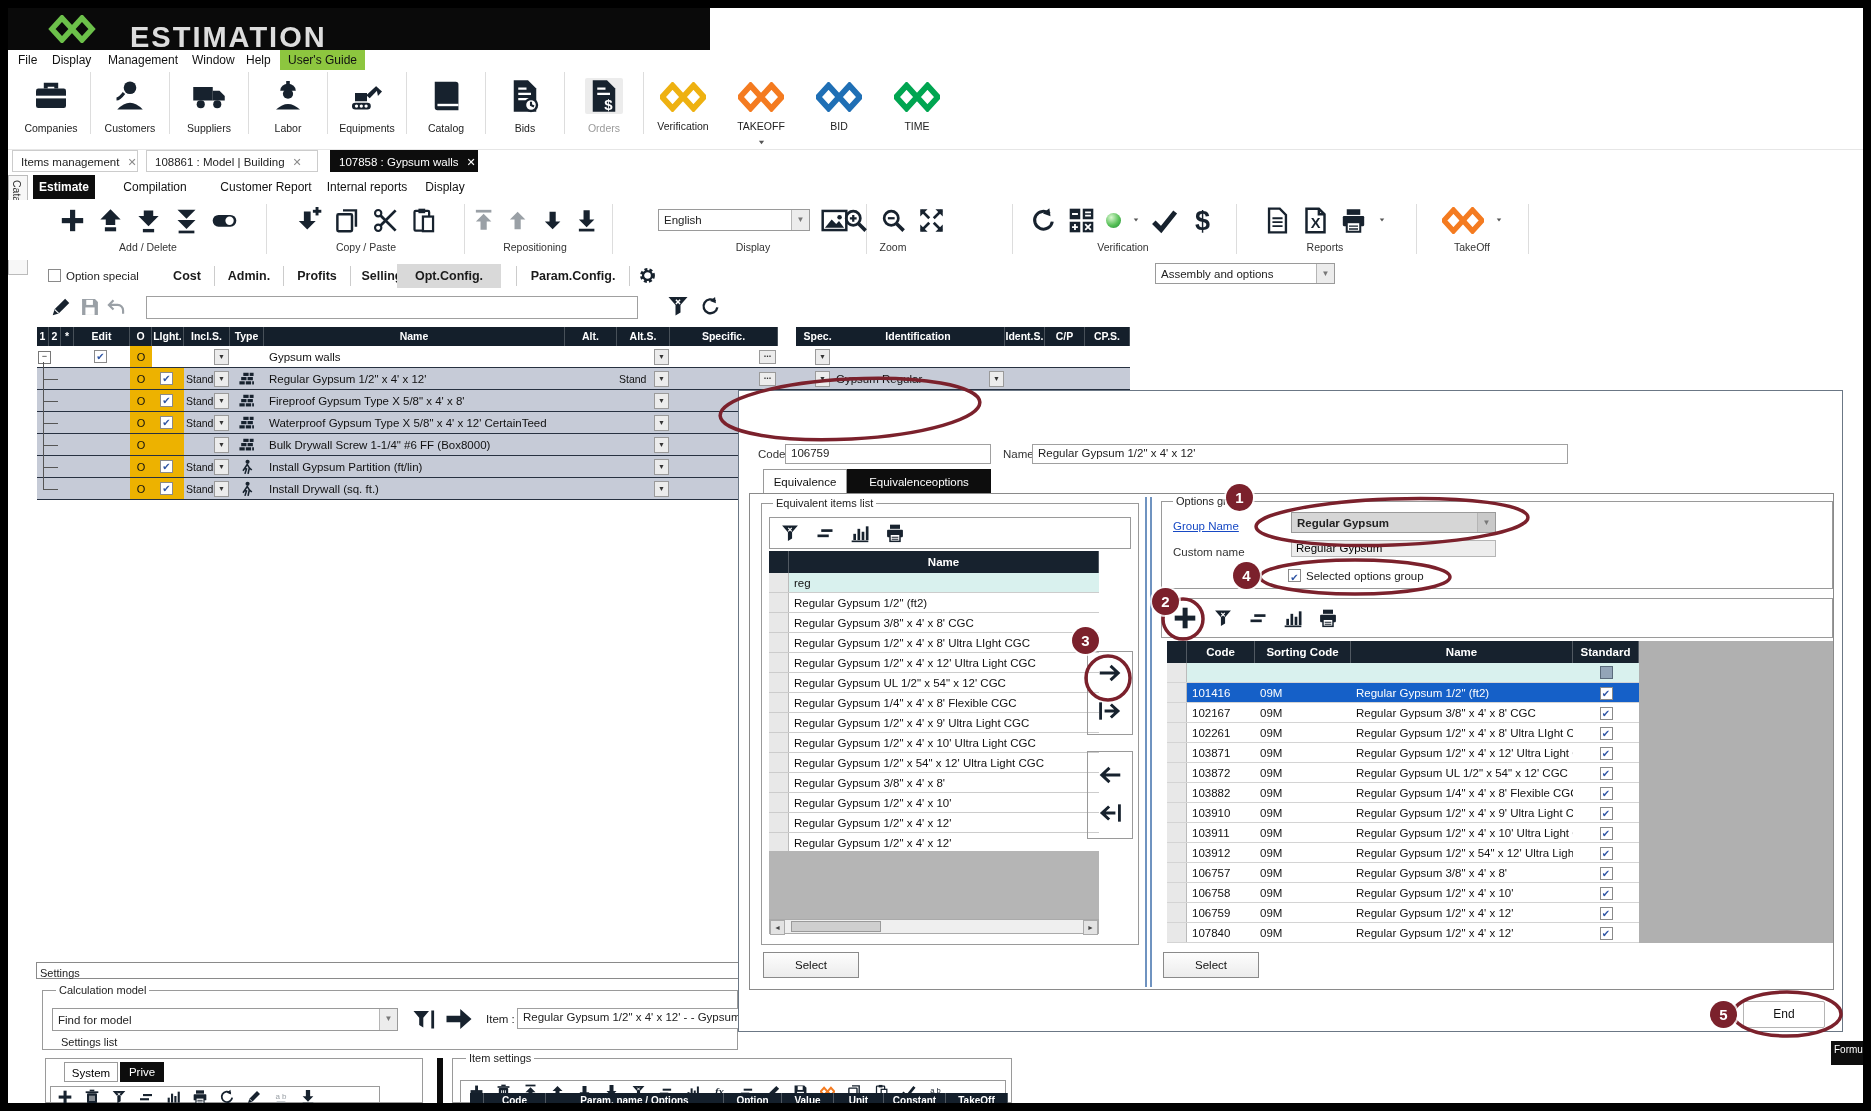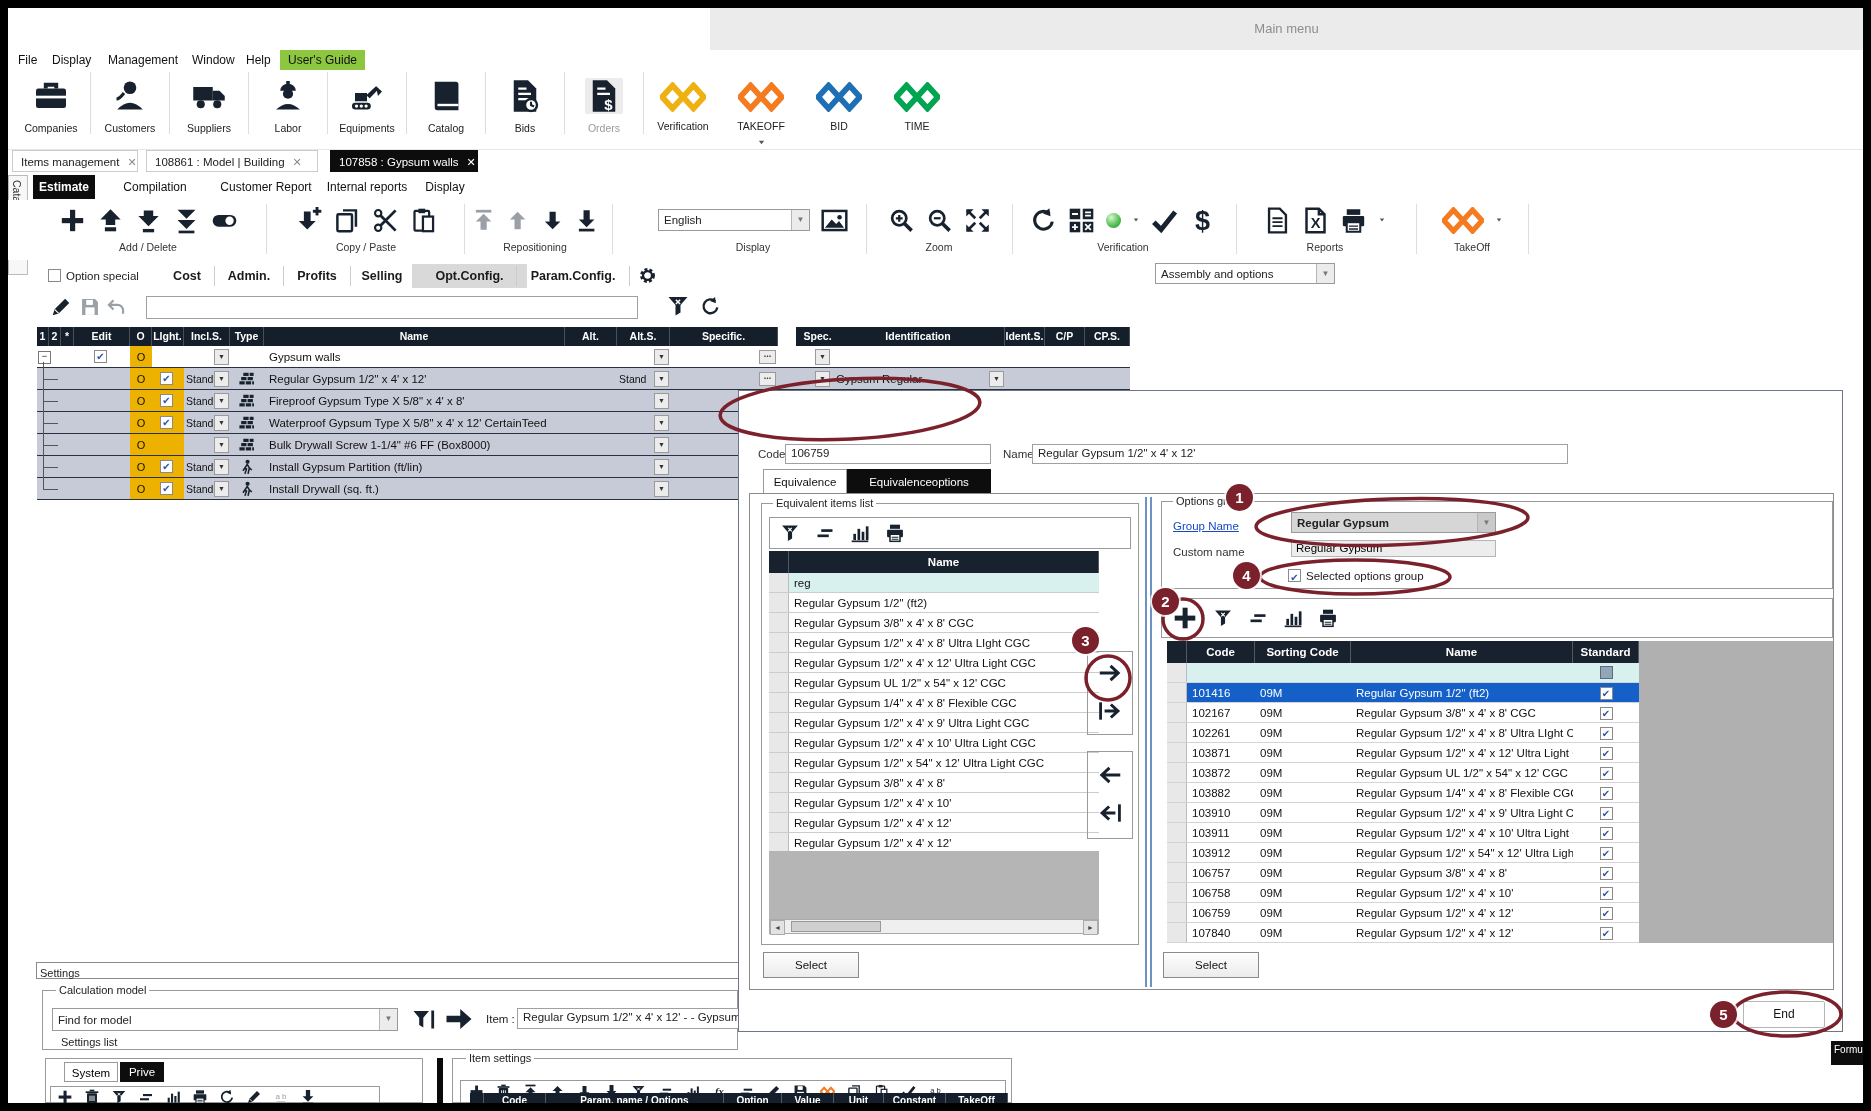--- a/index.html
+++ b/index.html
@@ -100,22 +100,28 @@
   .link{color:#1749c4;text-decoration:underline;font-size:11.5px;}
   .badge{position:absolute;width:27px;height:27px;border-radius:50%;background:#7b212c;color:#fff;font-size:15px;font-weight:bold;text-align:center;line-height:27px;z-index:31;box-shadow:0 0 0 2px rgba(255,255,255,.8);}
   .anno{position:absolute;left:0;top:0;width:1871px;height:1111px;z-index:30;pointer-events:none;}
   .scrbtn{position:absolute;top:0;width:15px;height:15px;background:#e3e3e3;border:1px solid #aaa;box-sizing:border-box;font-size:7px;color:#444;text-align:center;line-height:13px;}
 </style>
 </head>
 <body>
 
 <div class="screen">
 
-  <div class="abs titlebar-gray">
-    <div class="mainmenu">Main menu</div>
+  <div class="abs titlebar-black">
+    <span class="abs ic" style="left:20px;top:7px;width:88px;height:28px;color:#6cc04a">
+        <svg viewBox="0 0 44 28">
+          <path d="M12 3 L22 14 L12 25 L2 14 Z" fill="none" stroke="currentColor" stroke-width="5.5"></path>
+          <path d="M32 3 L42 14 L32 25 L22 14 Z" fill="none" stroke="currentColor" stroke-width="5.5"></path>
+        </svg>
+      </span>
+    <span class="abs logo-txt">ESTIMATION</span>
   </div>
 
   <div class="abs menubar">
     <span class="mitem" style="left:10px">File</span>
     <span class="mitem" style="left:44px">Display</span>
     <span class="mitem" style="left:100px">Management</span>
     <span class="mitem" style="left:184px">Window</span>
     <span class="mitem" style="left:238px">Help</span>
     <span class="mitem guide" style="left:272px">User's Guide</span>
   </div>
@@ -310,21 +316,21 @@
             <svg viewBox="0 0 24 24">
               <rect x="1.5" y="3.5" width="21" height="17" fill="none" stroke="currentColor" stroke-width="2.2"></rect>
               <circle cx="16.5" cy="9" r="2"></circle>
               <path d="M3.5 18.5 L9.5 11 L13.5 15.2 L16 12.5 L20.5 18.5 Z"></path>
             </svg>
           </span>
       </div>
       <div class="rlabel">Display</div>
     </div>
     <div class="rsep" style="left:858px"></div>
-    <div class="rgroup" style="left:862px;width:138px">
+    <div class="rgroup" style="left:816px;width:138px">
       <div class="ricons">
         <span class="ic i26">
             <svg viewBox="0 0 24 24">
               <circle cx="10" cy="10" r="6.3" fill="none" stroke="currentColor" stroke-width="2.4"></circle>
               <path d="M14.8 14.8 L21 21" stroke="currentColor" stroke-width="3.2" fill="none"></path>
               <path d="M7 10 h6 M10 7 v6" stroke="currentColor" stroke-width="2" fill="none"></path>
             </svg>
           </span>
         <span class="ic i26">
             <svg viewBox="0 0 24 24">
@@ -434,21 +440,21 @@
   <div class="cbx abs" style="left:48px;top:269px"></div>
   <span class="abs" style="left:66px;top:270px;font-size:11.5px;color:#222">Option special</span>
   <div class="cfgbtn" style="left:165px;width:44px">Cost</div>
   <div class="csep" style="left:214px"></div>
   <div class="cfgbtn" style="left:220px;width:58px">Admin.</div>
   <div class="csep" style="left:283px"></div>
   <div class="cfgbtn" style="left:289px;width:56px">Profits</div>
   <div class="csep" style="left:350px"></div>
   <div class="cfgbtn" style="left:356px;width:52px">Selling</div>
   <div class="csep" style="left:413px"></div>
-  <div class="cfgbtn on" style="left:412px;width:115px">Opt.Config.</div>
+  <div class="cfgbtn on" style="left:397px;width:104px">Opt.Config.</div>
   <div class="csep" style="left:516px"></div>
   <div class="cfgbtn" style="left:522px;width:102px">Param.Config.</div>
   <div class="csep" style="left:629px"></div>
   <span class="abs ic" style="left:638px;top:266px;width:19px;height:19px">
       <svg viewBox="0 0 24 24">
         <circle cx="12" cy="12" r="7.2" fill="none" stroke="currentColor" stroke-width="4.4" stroke-dasharray="3.4 2.5"></circle>
         <circle cx="12" cy="12" r="5.6" fill="none" stroke="currentColor" stroke-width="2.8"></circle>
       </svg>
     </span>
   <div class="abs selectbox" style="left:1155px;top:263px;width:180px;height:21px">

